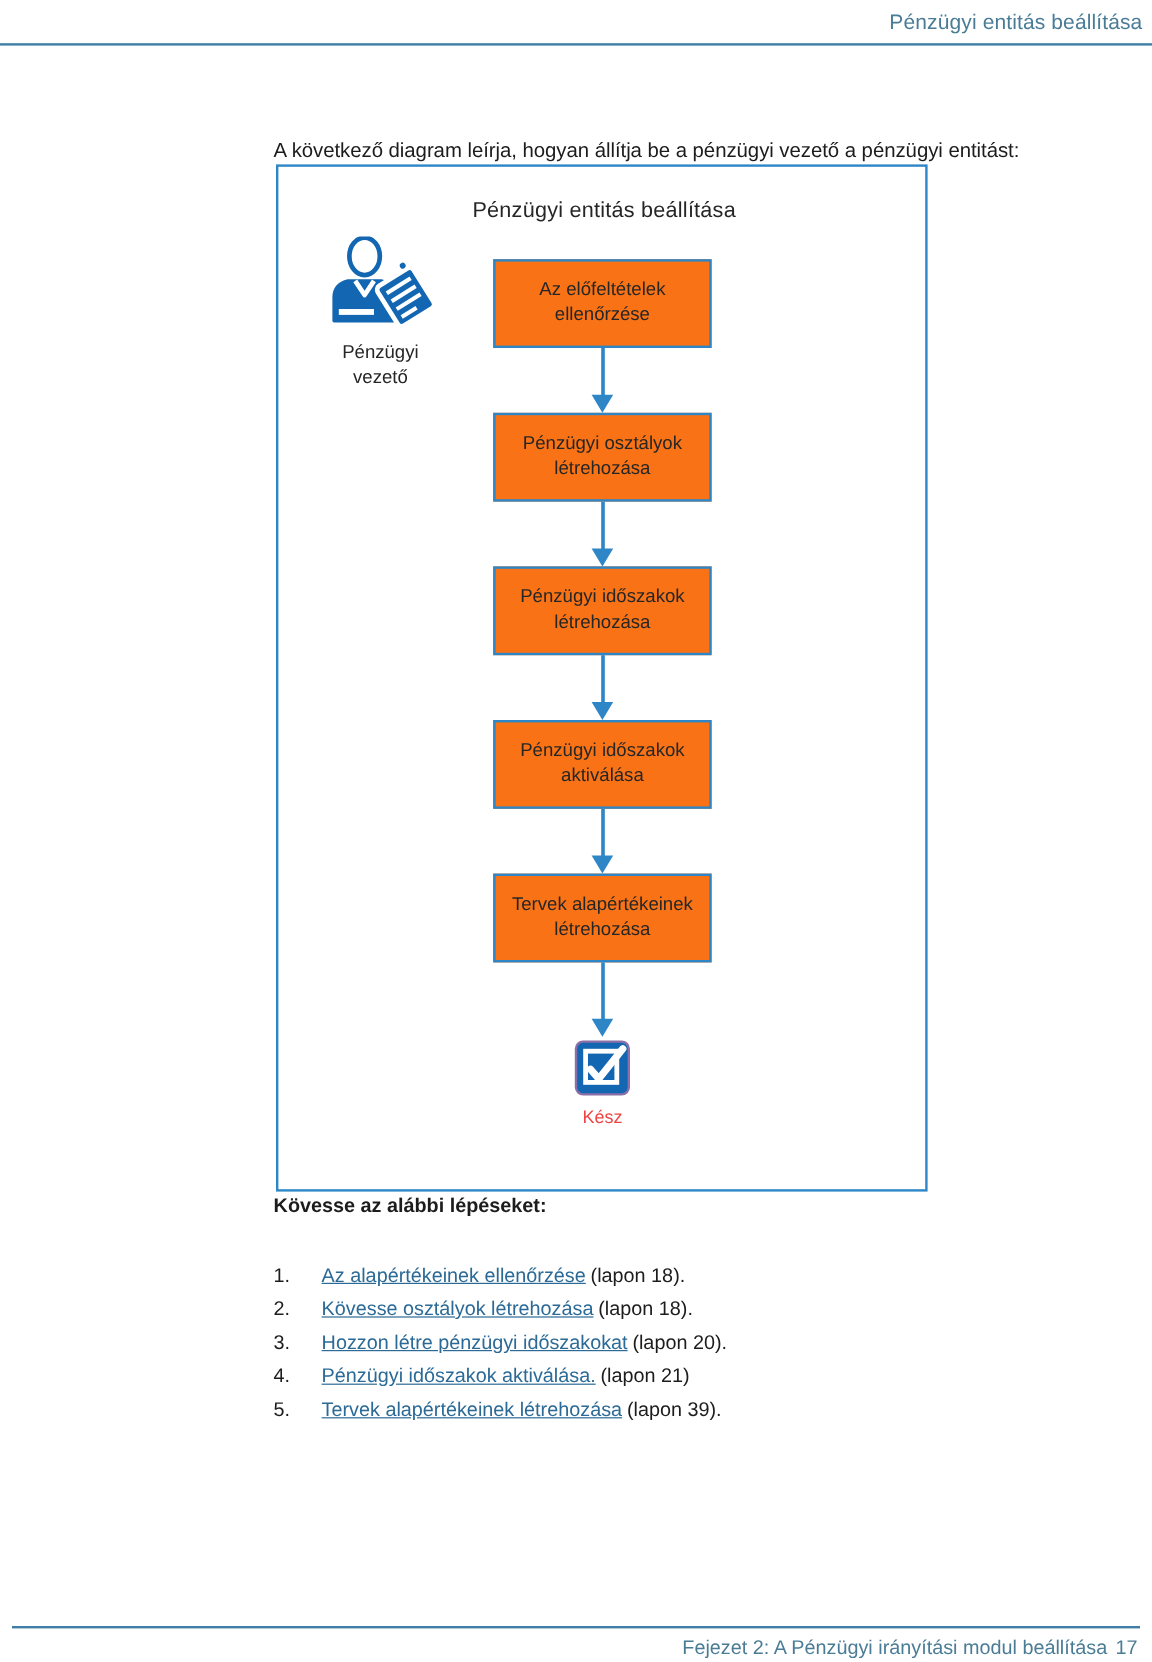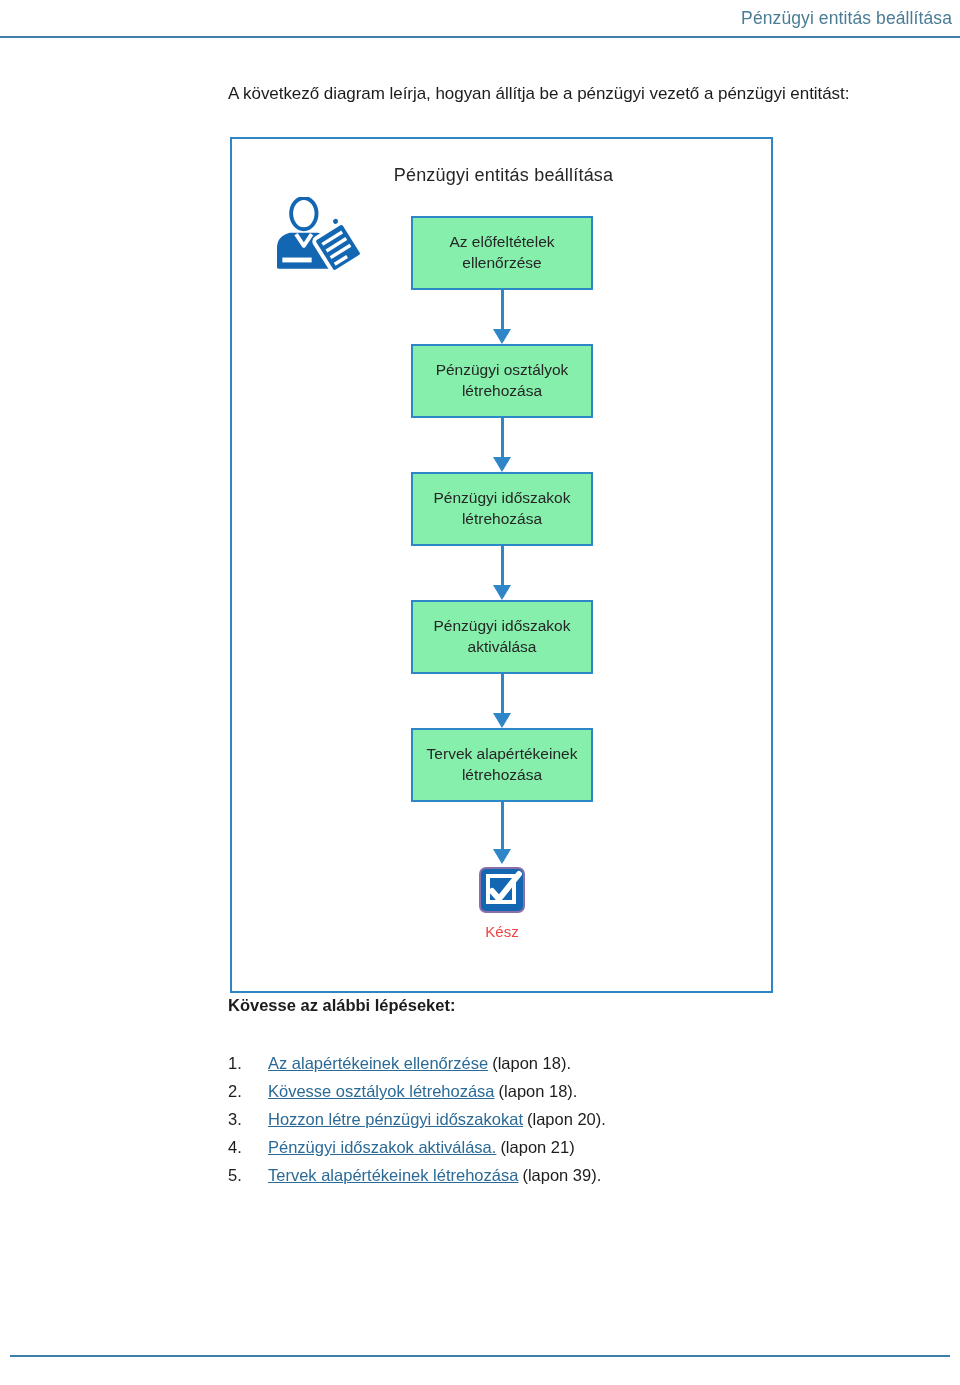--- a/index.html
+++ b/index.html
@@ -39,21 +39,21 @@
     top: 36px;
     width: 960px;
     height: 2px;
     background: #3f7ea6;
   }
 
   
   #intro-text {
     position: absolute;
     left: 228px;
-    top: 84px;
+    top: 116px;
     font-size: 17px;
     color: #1c1c1c;
     white-space: nowrap;
     letter-spacing: -0.05px;
   }
 
   
   #diagram {
     position: absolute;
     left: 230px;
@@ -101,21 +101,21 @@
     position: absolute;
     left: 179px;
     top: 77px;
     width: 182px;
   }
   .flow-box {
     width: 182px;
     height: 74px;
     border: 2px solid #2e86c7;
     box-sizing: border-box;
-    background: #86efac;
+    background: #f97316;
     display: flex;
     align-items: center;
     justify-content: center;
     text-align: center;
     font-size: 15.5px;
     color: #262626;
     line-height: 1.34;
     padding: 0 6px;
   }
   .flow-box span { display: block; }
@@ -258,20 +258,24 @@
 
       <g transform="rotate(-32 68 50)">
         <rect x="50" y="32" width="36" height="40" rx="4" fill="#1266b2" stroke="#ffffff" stroke-width="4"></rect>
         <rect x="56" y="39" width="24" height="3.5" fill="#ffffff"></rect>
         <rect x="56" y="47" width="24" height="3.5" fill="#ffffff"></rect>
         <rect x="56" y="55" width="24" height="3.5" fill="#ffffff"></rect>
         <rect x="56" y="63" width="15" height="3.5" fill="#ffffff"></rect>
         <circle cx="80" cy="28" r="4" fill="#1266b2" stroke="#ffffff" stroke-width="3"></circle>
       </g>
     </svg>
+    <div id="actor-label">
+      <span>Pénzügyi</span><br>
+      <span>vezető</span>
+    </div>
   </div>
 
   <div class="flow-col">
 
     <div class="flow-box">
       <div>
         <span>Az előfeltételek</span>
         <span>ellenőrzése</span>
       </div>
     </div>
@@ -372,13 +376,16 @@
   <div class="step-row">
     <span class="step-num">5.</span>
     <span class="step-link">Tervek alapértékeinek létrehozása</span>
     <span class="step-tail">(lapon 39).</span>
   </div>
 
 </div>
 
 <div id="page-footer">
   <div id="footer-rule"></div>
+  <div id="footer-text">
+    <span>Fejezet 2: A Pénzügyi irányítási modul beállítása</span><span id="footer-page-no">17</span>
+  </div>
 </div>
 
 </body></html>

